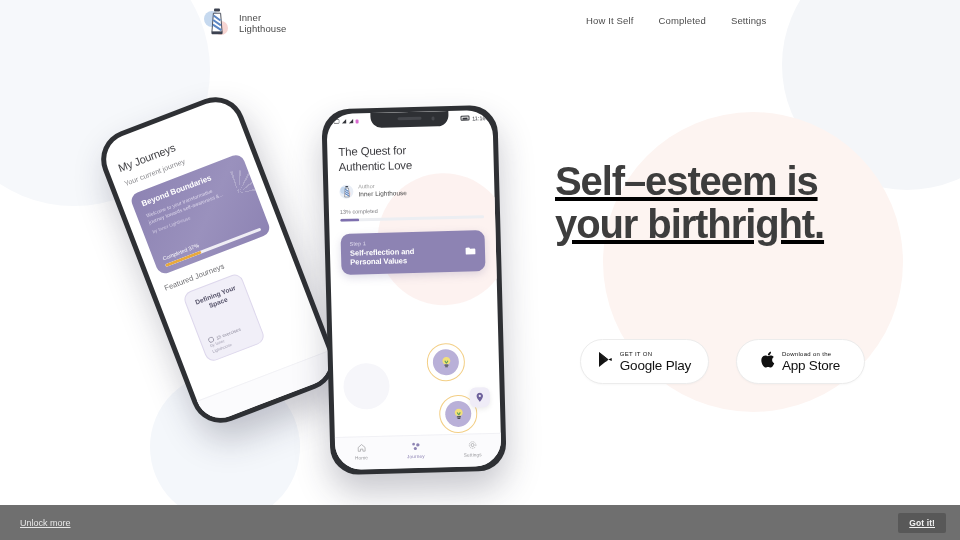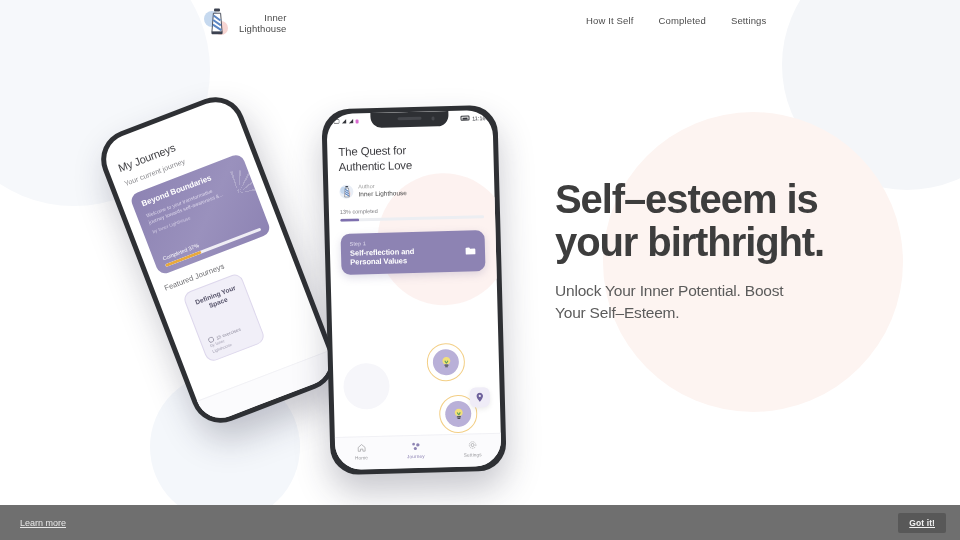--- a/index.html
+++ b/index.html
@@ -35,21 +35,21 @@
   }
   .blob-phone-pink {
     position:absolute; left:378px; top:190px;
     width:132px; height:132px; border-radius:50%;
     background:#fdf1ee; opacity:.9;
   }
 
   
   .site-header {
     position:absolute; left:0; top:0; width:960px; height:46px;
-    display:flex; align-items:center; z-index:20;text-align:right;
+    display:flex; align-items:center; z-index:20;
   }
   .brand {
     position:absolute; left:204px; top:8px;
     display:flex; align-items:center; gap:7px; cursor:pointer;
   }
   .brand-mark { position:relative; width:28px; height:30px; }
   .brand-mark .c-blue {
     position:absolute; left:0; top:3px; width:16px; height:16px;
     border-radius:50%; background:#c6d9ef;
   }
@@ -65,21 +65,21 @@
   .main-nav {
     position:absolute; left:586px; top:15px;
     display:flex; gap:25px;
   }
   .main-nav a {
     font-size:9.5px; color:#4c4c4c; text-decoration:none;
     letter-spacing:.15px; cursor:pointer;
   }
 
   
-  .hero-copy { position:absolute; left:555px; top:178px; z-index:10; width:350px; }
+  .hero-copy { position:absolute; left:555px; top:160px; z-index:10; width:350px;text-decoration:underline; }
   .hero-title {
     font-size:40px; line-height:43px; font-weight:700;
     color:#3d3d3d; letter-spacing:-1.1px; white-space:pre-line;
   }
   .hero-sub {
     margin-top:16px;
     font-size:15.5px; line-height:22px; color:#5b5b5b;
     letter-spacing:-.2px; white-space:pre-line;
   }
   .store-row { position:absolute; left:580px; top:339px; display:flex; gap:27px; z-index:10; }
@@ -282,26 +282,49 @@
   <nav class="main-nav">
     <a>How It Self</a>
     <a>Completed</a>
     <a>Settings</a>
   </nav>
 </header>
 
 <section class="hero-copy">
   <h1 class="hero-title">Self–esteem is
 your birthright.</h1>
-  <p class="hero-sub">Unlock Your Inner Potential. Boost
-Your Self–Esteem.</p>
 </section>
 
 <div class="store-row">
-
+  <a class="store-btn">
+    <span>
+      <svg width="15" height="17" viewBox="0 0 15 17">
+        <path d="M1 1.1 L10.4 8.5 L1 15.9 Z" fill="#121212"></path>
+        <path d="M1 1.1 L10.4 8.5 L7.7 11 Z" fill="#1e1e1e"></path>
+        <path d="M10.4 8.5 L13.7 6.9 L13.7 10.1 Z" fill="#000"></path>
+      </svg>
+    </span>
+    <span class="store-txt">
+      <span class="store-top cap">GET IT ON</span>
+      <span class="store-bot">Google Play</span>
+    </span>
+  </a>
+
+  <a class="store-btn">
+    <span>
+      <svg width="14" height="17" viewBox="0 0 14 17">
+        <path d="M11.1 9.1c0-2 1.6-2.9 1.7-3-0.9-1.4-2.4-1.5-2.9-1.6-1.2-0.1-2.4 0.7-3 0.7-0.6 0-1.6-0.7-2.6-0.7-1.3 0-2.6 0.8-3.3 2-1.4 2.4-0.4 6 1 8 0.7 1 1.5 2.1 2.5 2 1 0 1.4-0.6 2.6-0.6 1.2 0 1.5 0.6 2.6 0.6 1.1 0 1.8-1 2.4-2 0.8-1.1 1.1-2.2 1.1-2.3-0.1 0-2.1-0.8-2.1-3.1z" fill="#111"></path>
+        <path d="M9.2 3.2c0.5-0.6 0.9-1.5 0.8-2.4-0.8 0-1.7 0.5-2.3 1.2-0.5 0.6-0.9 1.5-0.8 2.3 0.9 0.1 1.8-0.4 2.3-1.1z" fill="#111"></path>
+      </svg>
+    </span>
+    <span class="store-txt">
+      <span class="store-top">Download on the</span>
+      <span class="store-bot">App Store</span>
+    </span>
+  </a>
 </div>
 
 <div class="phones">
 
   <div class="phone phone-back">
     <div class="phone-screen">
       <div class="bp-body">
         <div class="bp-h1">My Journeys</div>
         <div class="bp-h2">Your current journey</div>
 
@@ -458,15 +481,15 @@
             </svg>
           </span>
           <span>Settings</span>
         </div>
       </div>
     </div>
   </div>
 </div>
 
 <div class="cookie-bar">
-  <a class="cookie-link">Learn more</a>
+  <a class="cookie-link">Unlock more</a>
   <button class="cookie-btn">Got it!</button>
 </div>
 
 </body></html>

